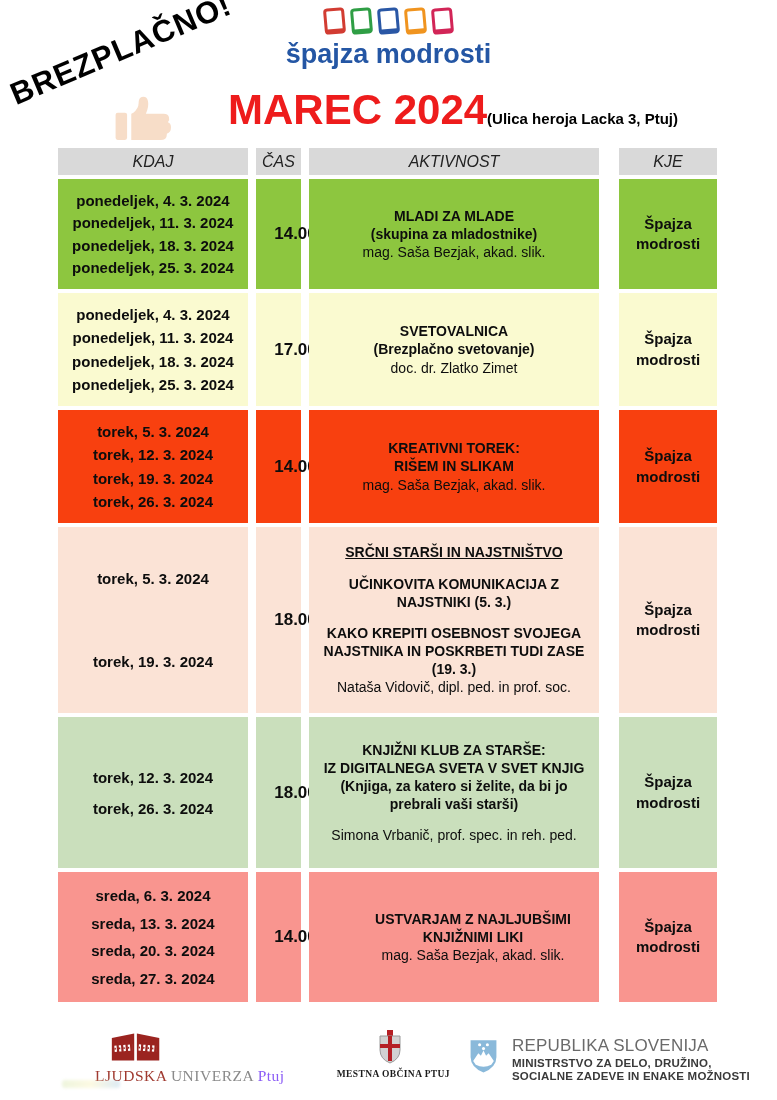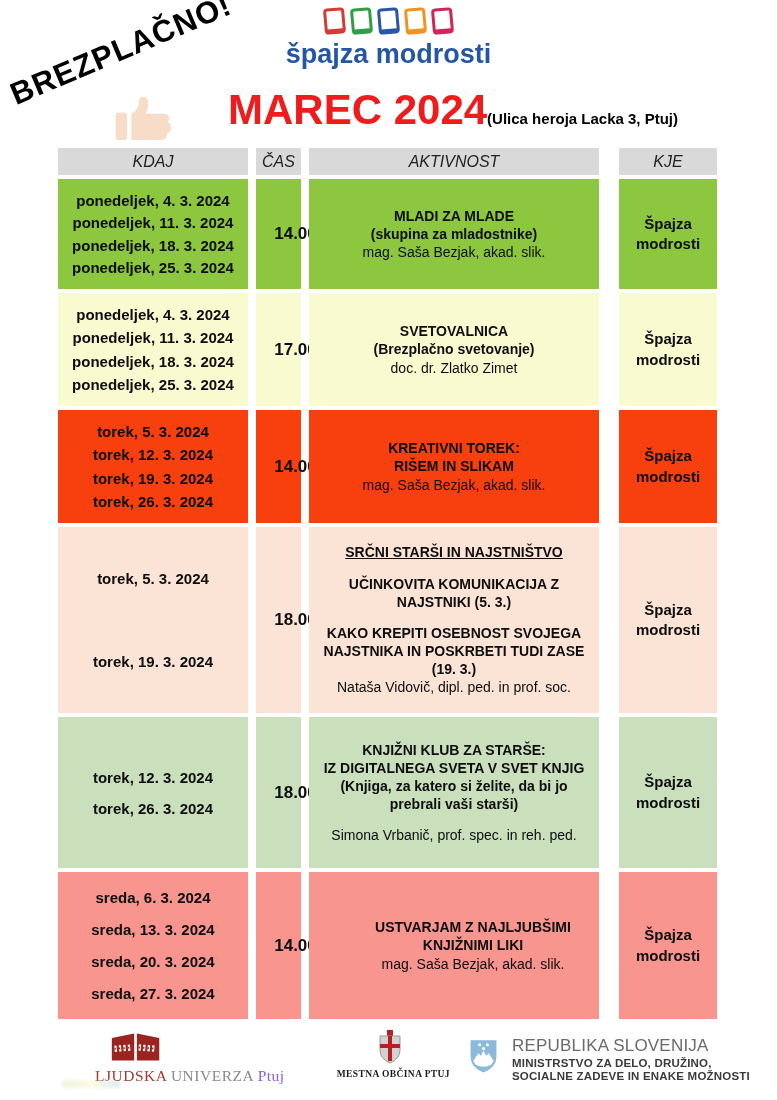--- a/index.html
+++ b/index.html
@@ -35,21 +35,21 @@
   .trow{
     display:grid;grid-template-columns:190px 45px 290px 4px 98px;
     column-gap:8px;margin-bottom:4px;
   }
   .h-head{height:27px;}
   .h-r0{height:110px;}
   .h-r1{height:113px;}
   .h-r2{height:113px;}
   .h-r3{height:186px;}
   .h-r4{height:151px;}
-  .h-r5{height:147px;}
+  .h-r5{height:130px;}
   .hcell{
     background:#d9d9d9;display:flex;align-items:center;justify-content:center;
     font-style:italic;font-size:16px;color:#222;
   }
   .filler{background:transparent;}
   .cell{
     display:flex;flex-direction:column;justify-content:center;align-items:center;
     text-align:center;color:#0d0d0d;padding-left:34px;
   }
   .cell-dates{justify-content:space-around;padding:10px 4px;font-weight:700;font-size:15px;}

